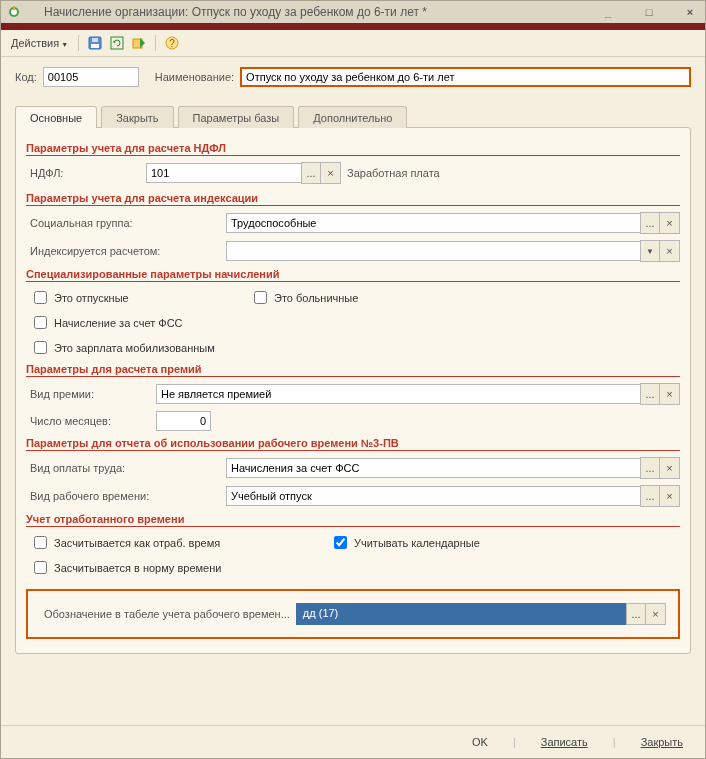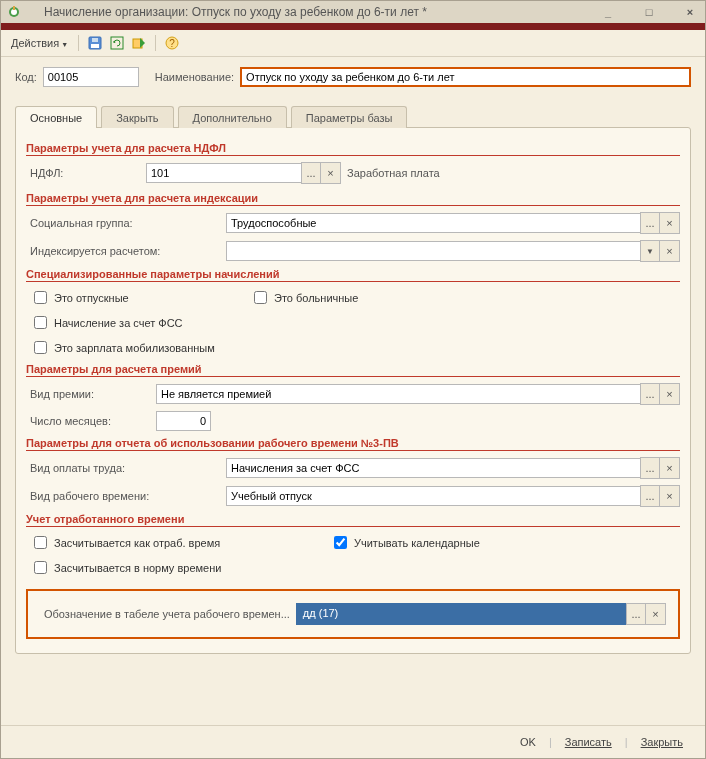--- a/index.html
+++ b/index.html
@@ -26,21 +26,21 @@
 .fgrid{display:grid;grid-template-columns:200px 1fr;row-gap:6px;align-items:center}
 .fgrid .lbl{padding-left:4px}
 .combo{display:flex;align-items:center}
 .combo input{flex:1;border-right:none}
 .btn-sm{width:20px;height:22px;border:1px solid #b8b8b8;background:#f1ebda;display:inline-flex;align-items:center;justify-content:center;cursor:pointer;box-sizing:border-box;font-size:11px;color:#555}
 .btn-sm + .btn-sm{border-left:none}
 .btn-sm.dd{font-size:8px}
 .cbx{display:flex;align-items:center;gap:4px;padding-left:4px}
 .cbx input{width:13px;height:13px}
 .chk-grid{display:grid;grid-template-columns:220px 1fr;row-gap:6px}
-.footer{padding:8px 14px;border-top:1px solid #d8d0be;display:flex;justify-content:flex-end;gap:4px;align-items:center}
+.footer{padding:8px 14px;border-top:1px solid #d8d0be;display:flex;justify-content:flex-end;gap:16px;align-items:center}
 .footer .fbtn{padding:2px 8px;cursor:pointer;color:#444;text-decoration:underline}
 .footer .fbtn:first-child{text-decoration:none;font-weight:normal}
 .footer .divider{color:#bbb;margin:0 1px}
 .selected-blue{background:#3b6ea5;color:#fff;border:1px solid #3b6ea5}
 .timecode-row{display:flex;align-items:center;border:2px solid #d35400;padding:12px;margin-top:12px}
 .timecode-row .lbl2{flex:0 0 auto;padding:2px 6px 2px 4px;color:#555;max-width:360px;white-space:nowrap;overflow:hidden;text-overflow:ellipsis}
 .timecode-row .valbox{flex:1;display:flex}
 .timecode-row .valbox .sel{flex:1;padding:3px 6px}
 </style>
 </head>
@@ -99,22 +99,22 @@
     <div class="row">
       <span class="lbl">Код:</span>
       <input class="tx" style="width: 96px;" value="00105">
       <span class="lbl" style="margin-left:10px">Наименование:</span>
       <input class="tx hl-red" style="flex: 1 1 0%;" value="Отпуск по уходу за ребенком до 6-ти лет">
     </div>
 
     <div class="tabs">
       <div class="tab active">Основные</div>
       <div class="tab">Закрыть</div>
+      <div class="tab">Параметры базы</div>
       <div class="tab">Дополнительно</div>
-      <div class="tab">Параметры базы</div>
     </div>
 
     <div class="tabpane">
 
       <div class="sect">Параметры учета для расчета НДФЛ</div>
       <div class="row">
         <span class="lbl" style="width:110px;padding-left:4px">НДФЛ:</span>
         <div class="combo" style="width:195px">
           <input class="tx" value="101" style="">
           <span class="btn-sm">...</span>

